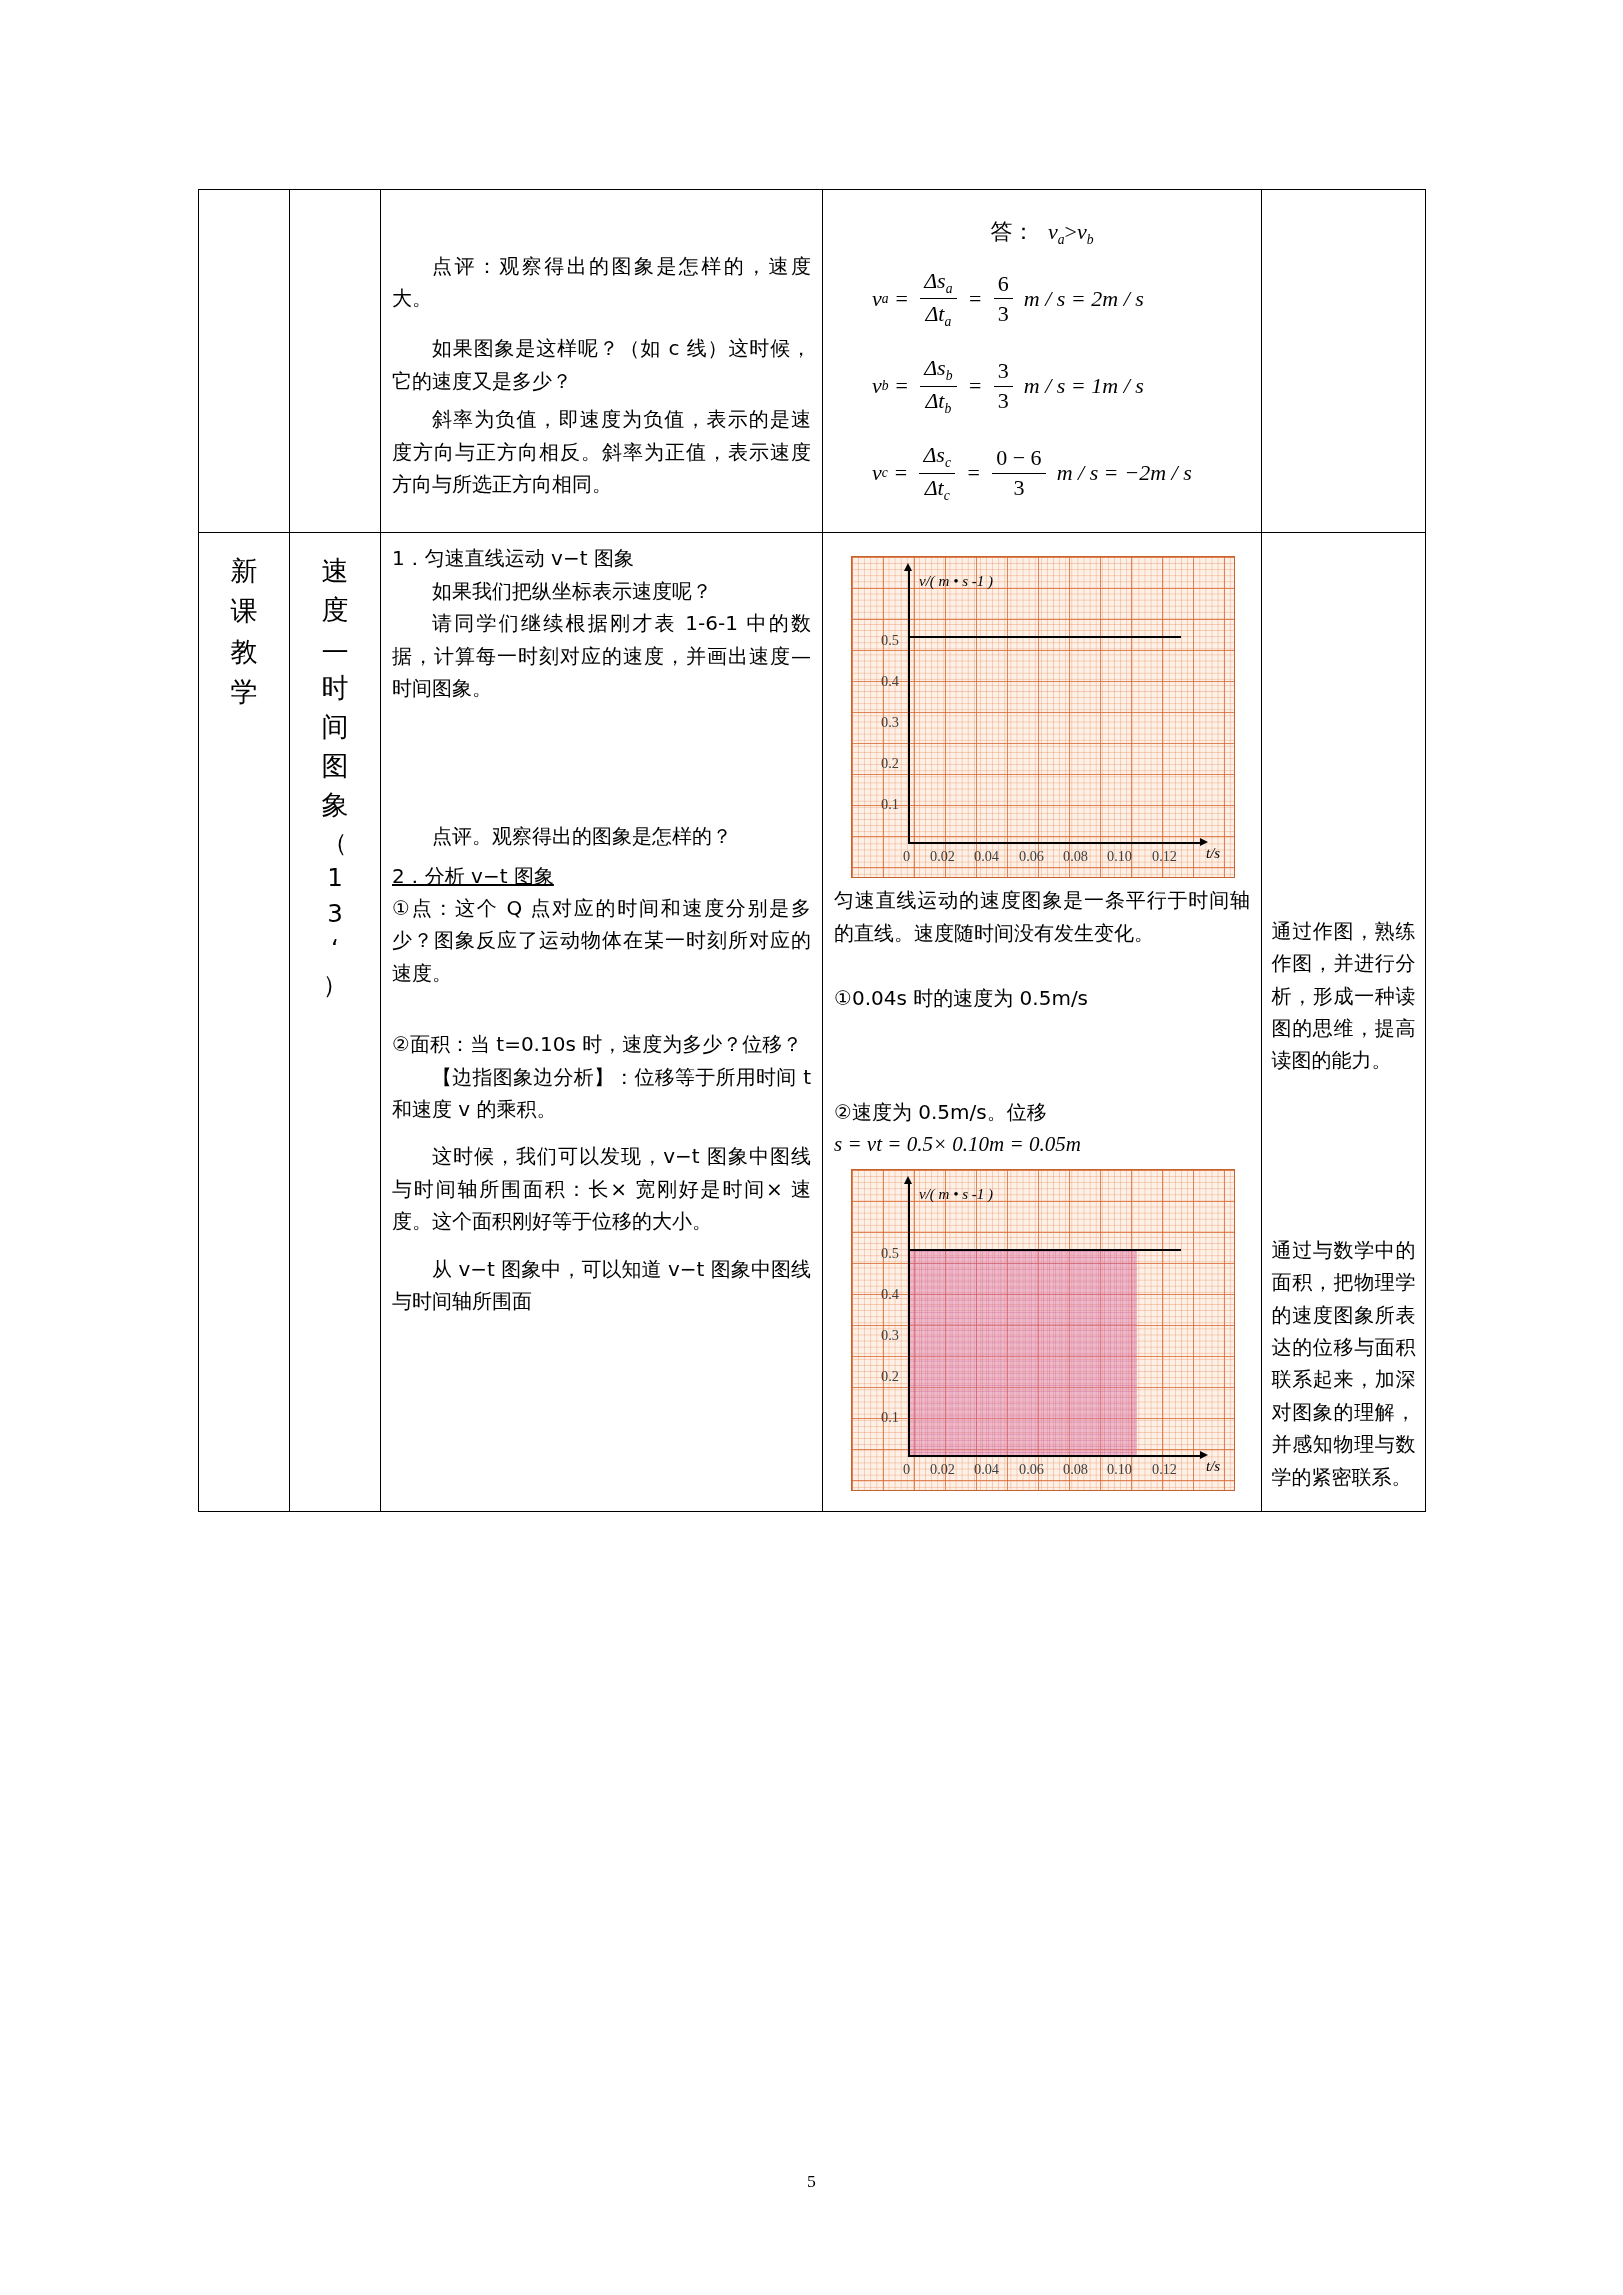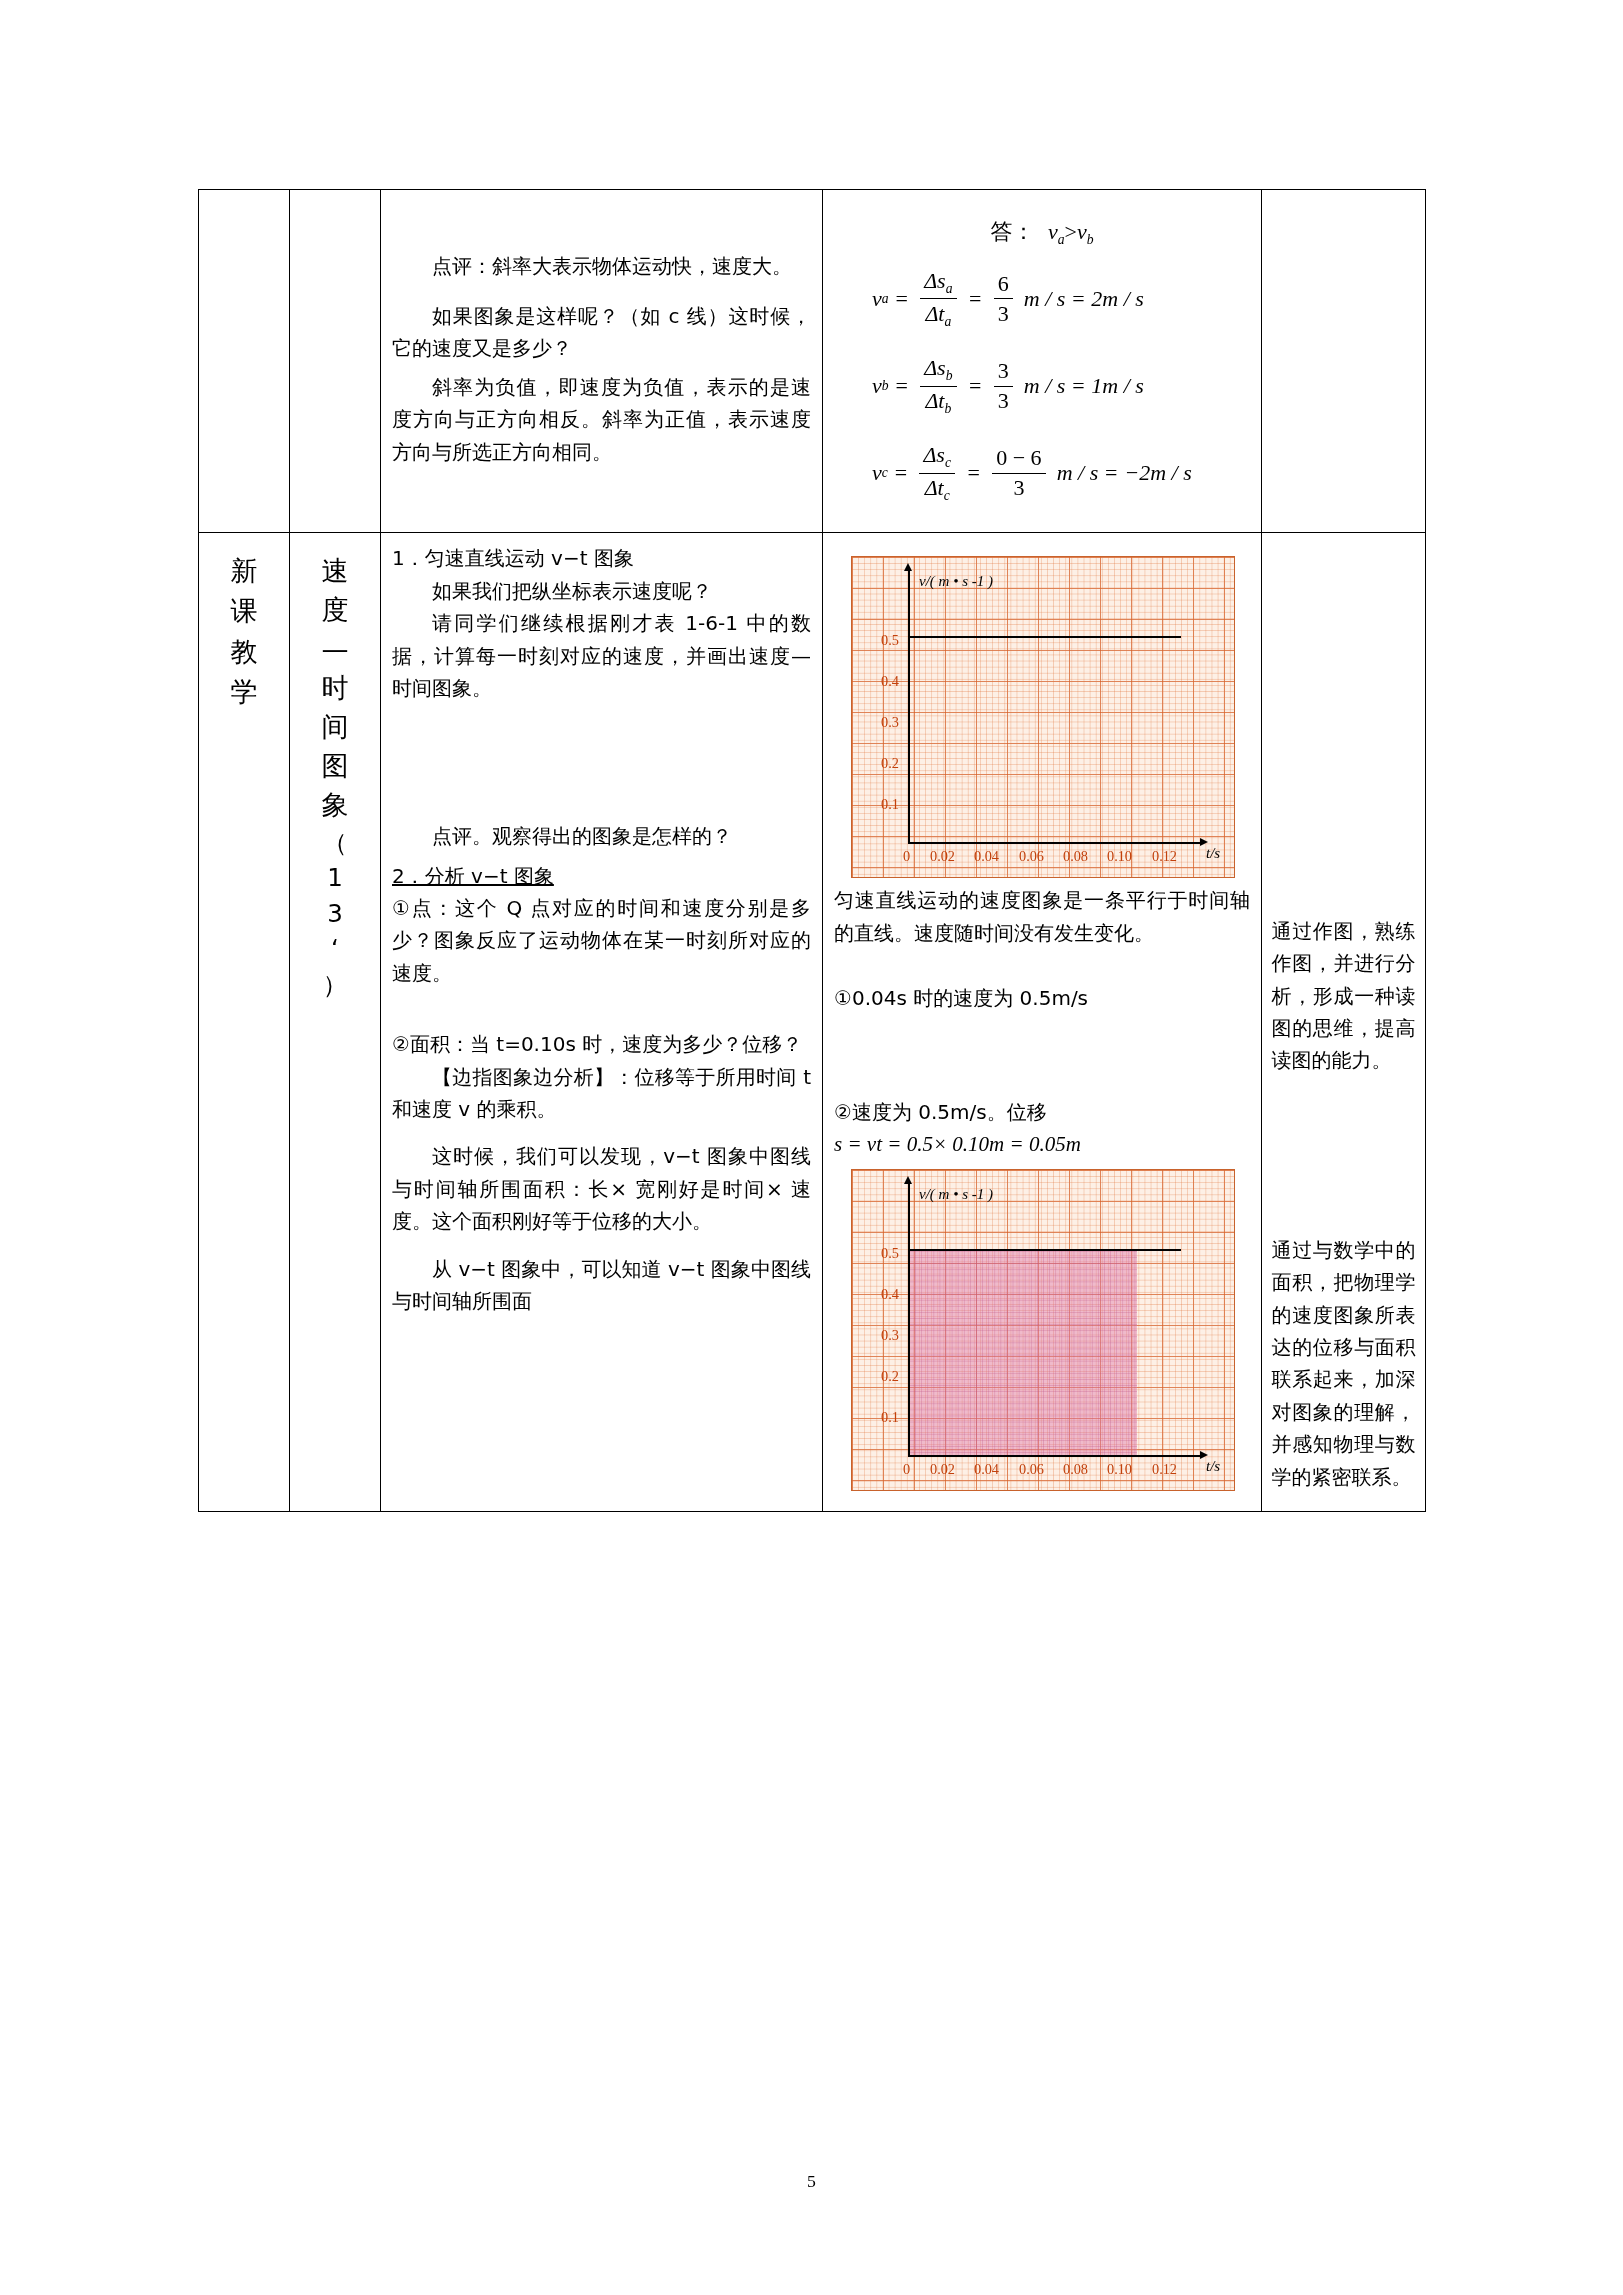--- a/index.html
+++ b/index.html
@@ -138,21 +138,21 @@
     position: absolute;
     width: 0; height: 0;
     border-left: 4.8px solid transparent;
     border-right: 4.8px solid transparent;
     border-bottom: 8.9px solid #000;
   }
   .ticklbl {
     position: absolute;
     font-family: "Liberation Serif", serif;
     font-size: 14.3px;
-    color: #c2410c;
+    color: #404040;
   }
   .axlbl {
     position: absolute;
     font-family: "Liberation Serif", serif;
     font-size: 15px;
     font-style: italic;
   }
   .dataline {
     position: absolute;
     height: 2px;
@@ -192,21 +192,21 @@
     <col class="col-content">
     <col class="col-aim">
   </colgroup>
 
   <tbody>
         <tr>
     <td></td>
     <td></td>
     <td>
       <div class="cellpad cn" style="padding-top:60px;">
-        <span class="indent">点评：斜率大表示物体运动快，速度大。</span>
+        <span class="indent">点评：观察得出的图象是怎样的，速度大。</span>
         <span class="indent" style="margin-top:17.7px;">如果图象是这样呢？（如 c 线）这时候，它的速度又是多少？</span>
         <span class="indent" style="margin-top:6px;">斜率为负值，即速度为负值，表示的是速度方向与正方向相反。斜率为正值，表示速度方向与所选正方向相同。</span>
       </div>
     </td>
     <td>
       <div class="cellpad">
         <div class="ansline">
           <span>答：</span><span class="mi" style="margin-left:13.6px;">v</span><sub class="sb">a</sub><span style="font-family:'Liberation Serif',serif;">&gt;</span><span class="mi">v</span><sub class="sb">b</sub>
         </div>
 

